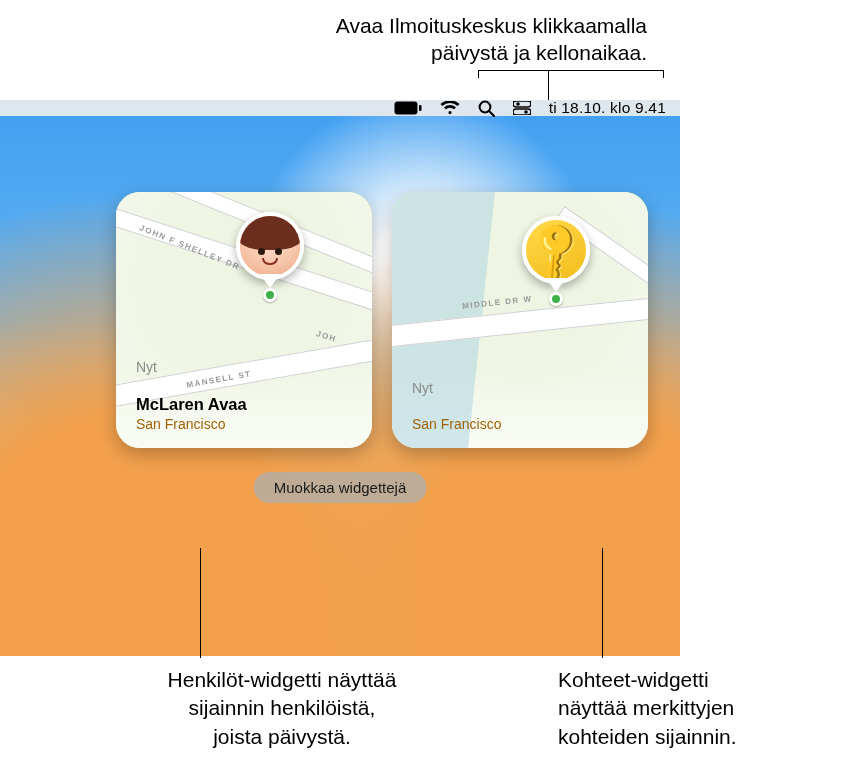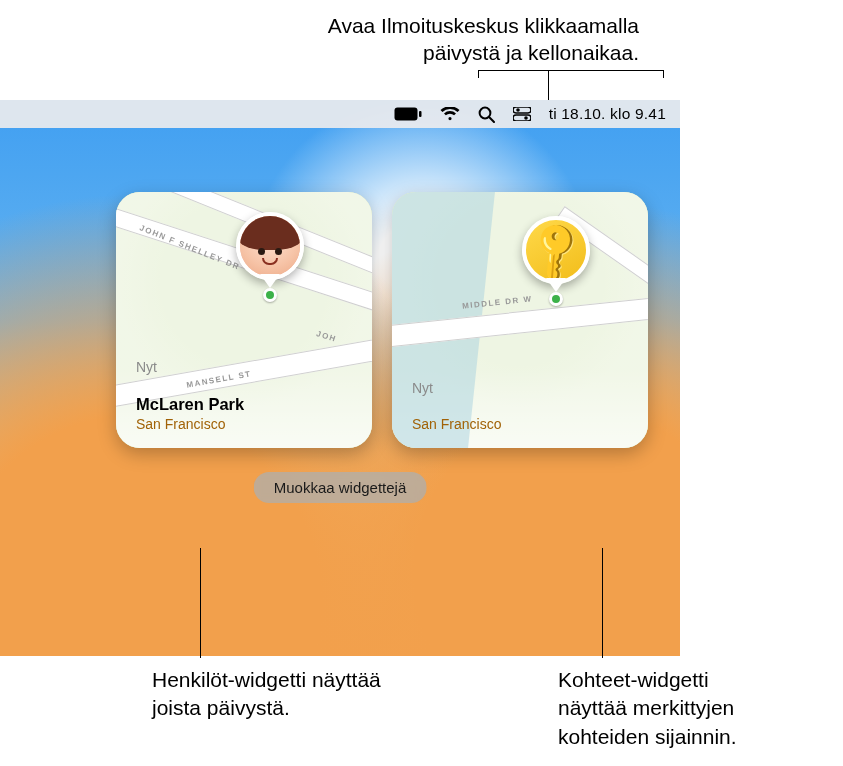--- a/index.html
+++ b/index.html
@@ -9,21 +9,21 @@
     height: 766px;
     position: relative;
     background: #fff;
     overflow: hidden;
   }
 
   
   .callout-top {
     position: absolute;
     top: 12px;
-    right: 204px;
+    right: 196px;
     text-align: right;
     font-size: 21px;
     color: #000;
     line-height: 1.3;
   }
   .callout-top-line {
     position: absolute;
     top: 70px;
     left: 548px;
     width: 1px;
@@ -60,21 +60,21 @@
       radial-gradient(circle at 85% 85%, #f2a04c 0%, #f2a04c 22%, rgba(242,160,76,0) 50%),
       radial-gradient(circle at 62% 30%, #ffffff 0%, #fff 8%, rgba(255,255,255,0) 30%),
       linear-gradient(180deg, #409ff2 0%, #66b4ef 40%, #e8c387 70%, #f2a04c 100%);
     overflow: hidden;
   }
 
   
   .menubar {
     position: absolute;
     top: 0; left: 0; right: 0;
-    height: 28px;
+    height: 16px;
     background: rgba(235,235,238,0.92);
     display: flex;
     justify-content: flex-end;
     align-items: center;
     padding: 0 14px;
     gap: 18px;
     font-size: 15.5px;
     color: #000;
     font-weight: 500;
   }
@@ -200,21 +200,21 @@
   }
 
   
   .callout-bottom {
     position: absolute;
     font-size: 21px;
     color: #000;
     line-height: 1.35;
     width: 260px;
   }
-  .cb-left { left: 152px; top: 666px; }
+  .cb-left { left: 152px; top: 666px; text-align: center; }
   .cb-right { left: 558px; top: 666px; }
 
   .callout-line-left {
     position:absolute;
     left: 200px;
     top: 548px;
     width:1px;
     height: 110px;
     background:#000;
   }
@@ -285,21 +285,21 @@
         <div class="avatar-face">
           <div class="avatar-hair"></div>
           <div class="avatar-eye le"></div>
             <div class="avatar-eye re"></div>
           <div class="avatar-mouth"></div>
         </div>
         <div class="pin-dot"></div>
       </div>
       <div class="info">
         <div class="tslabel">Nyt</div>
-        <div class="place">McLaren Park</div>
+        <div class="place">McLaren Avaa</div>
         <div class="city">San Francisco</div>
       </div>
     </div>
 
     <div class="widget findmy-items">
       <div class="map">
         <div class="road r1"></div>
         <div class="road r2"></div>
         <div class="road r3"></div>
         <div class="lab l1">MIDDLE DR W</div>
@@ -316,20 +316,21 @@
 
   </div>
 
   <div class="editbtn">Muokkaa widgettejä</div>
 
 </div>
 
 <div class="callout-line-left"></div>
 <div class="callout-bottom cb-left">
   <div>Henkilöt-widgetti näyttää</div>
+  <div>sijainnin henkilöistä,</div>
   <div>joista päivystä.</div>
 </div>
 
 <div class="callout-line-right"></div>
 <div class="callout-bottom cb-right">
   <div>Kohteet-widgetti</div>
   <div>näyttää merkittyjen</div>
   <div>kohteiden sijainnin.</div>
 </div>
 

